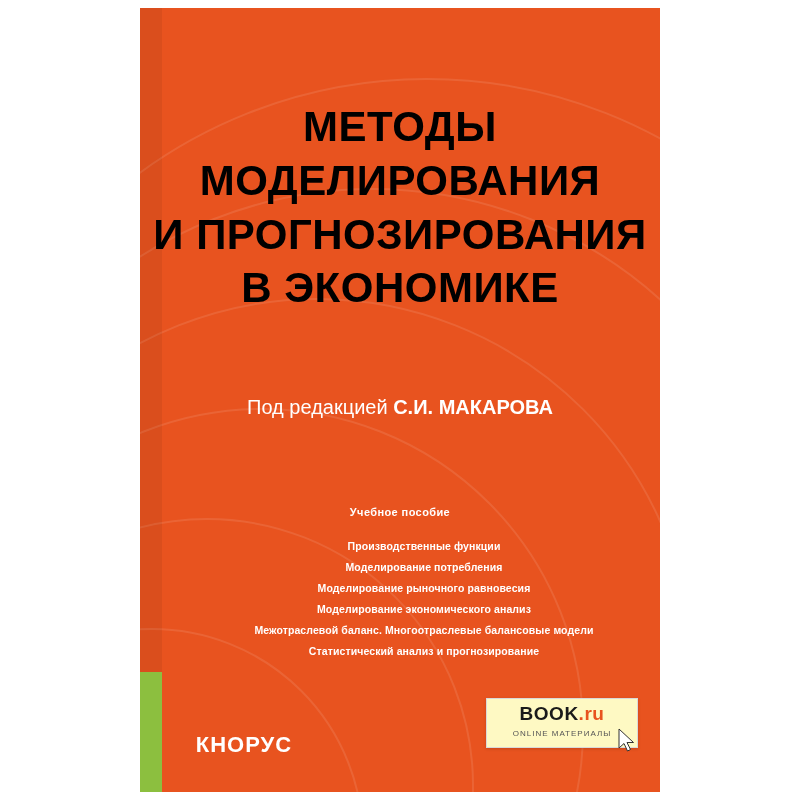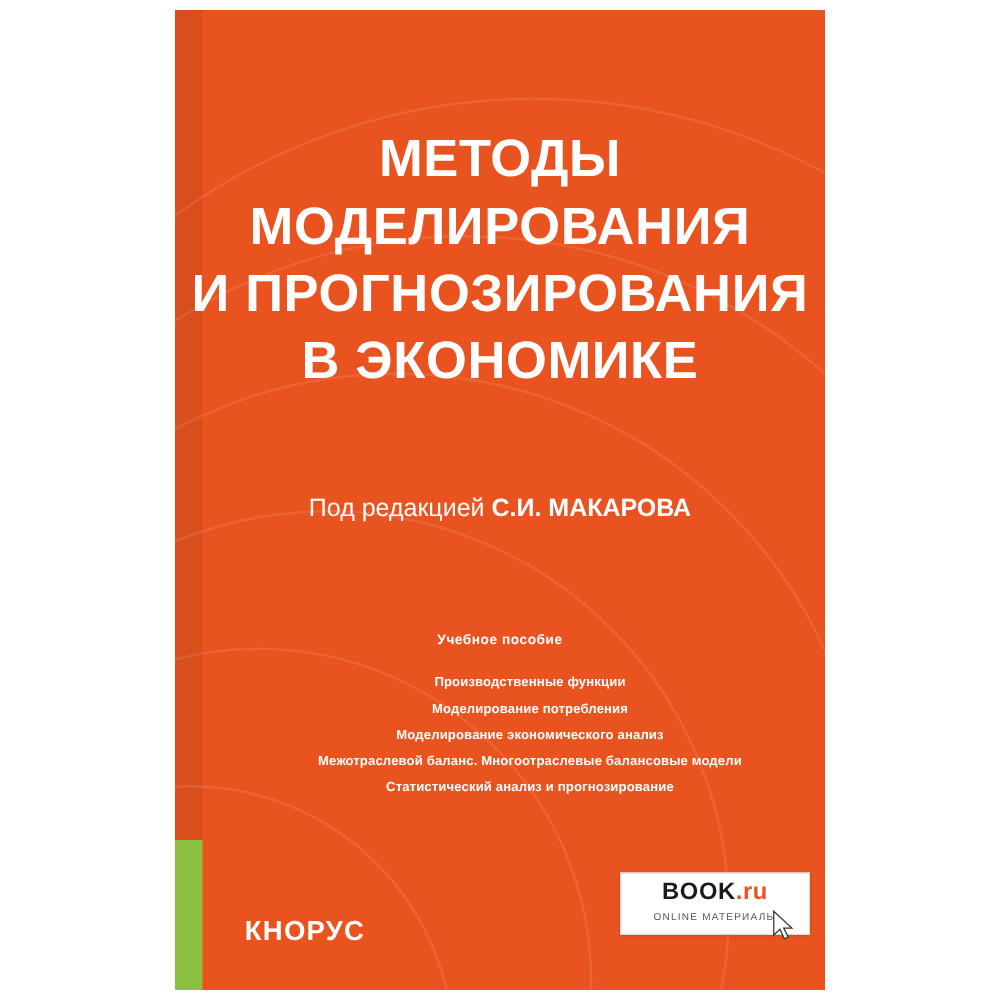--- a/index.html
+++ b/index.html
@@ -52,21 +52,21 @@
     height: 120px;
     background: #8cbf3f;
   }
 
   .title-block {
     position: absolute;
     left: 0;
     top: 92px;
     width: 520px;
     text-align: center;
-    color: #ffffff;
+    color: #000000;
   }
   .title-line {
     font-size: 42px;
     font-weight: bold;
     letter-spacing: 0.5px;
     line-height: 1.28;
     white-space: nowrap;
   }
 
   .editor {
@@ -117,25 +117,25 @@
     width: 160px;
     text-align: center;
     color: #ffffff;
     font-size: 22px;
     font-weight: bold;
     letter-spacing: 1px;
   }
 
   .book-badge {
     position: absolute;
-    right: 12px;
+    right: 22px;
     bottom: 44px;
     width: 150px;
     height: 48px;
-    background: #ffffff;
+    background: #fef9c3;
     border: 1px solid #d9d9d9;
     box-shadow: 0 1px 3px rgba(0,0,0,0.15);
   }
   .badge-main {
     position: absolute;
     left: 0;
     top: 4px;
     width: 150px;
     text-align: center;
     font-size: 19px;
@@ -187,20 +187,21 @@
 
   <div class="editor">
     <span class="ed-label">Под редакцией </span><span class="ed-name">С.И. МАКАРОВА</span>
   </div>
 
   <div class="kind">Учебное пособие</div>
 
   <div class="topics">
     <div class="topic">Производственные функции</div>
     <div class="topic">Моделирование потребления</div>
+    <div class="topic">Моделирование рыночного равновесия</div>
     <div class="topic">Моделирование экономического анализ</div>
     <div class="topic">Межотраслевой баланс. Многоотраслевые балансовые модели</div>
     <div class="topic">Статистический анализ и прогнозирование</div>
   </div>
 
   <div class="publisher">КНОРУС</div>
 
   <div class="book-badge">
     <div class="badge-main"><span>BOOK</span><span class="dotru">.ru</span></div>
     <div class="badge-sub">ONLINE МАТЕРИАЛЫ</div>

